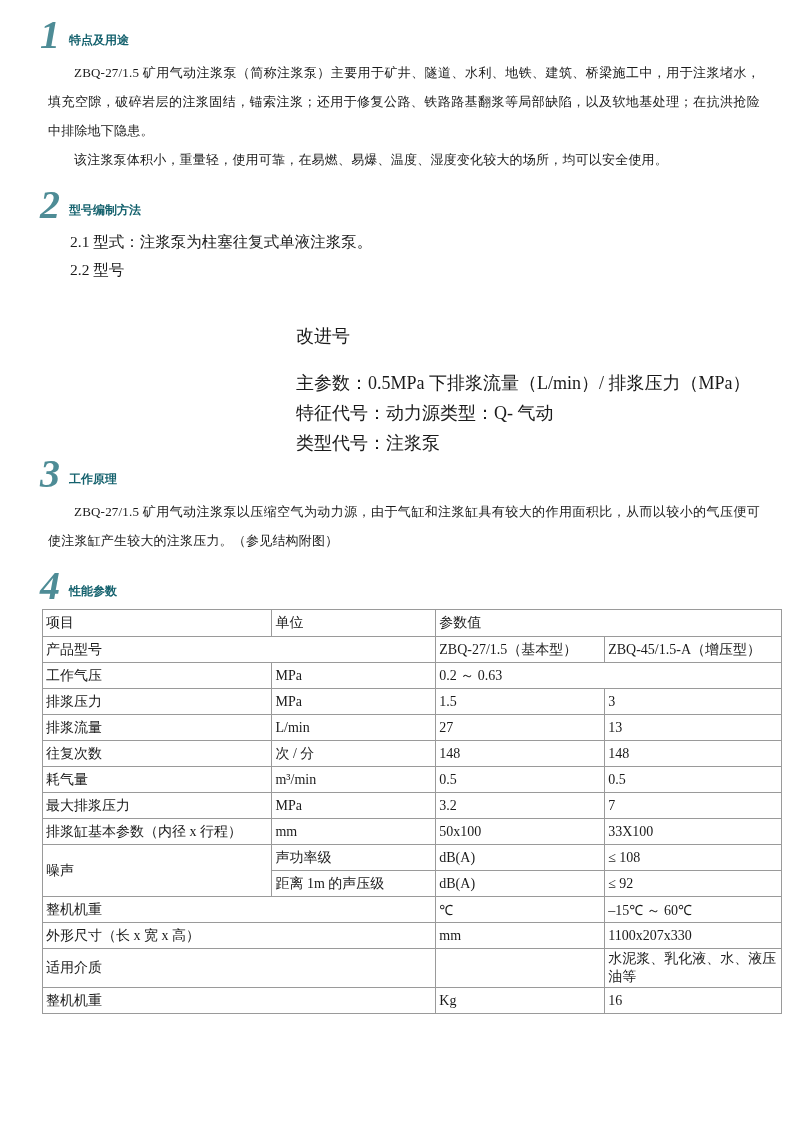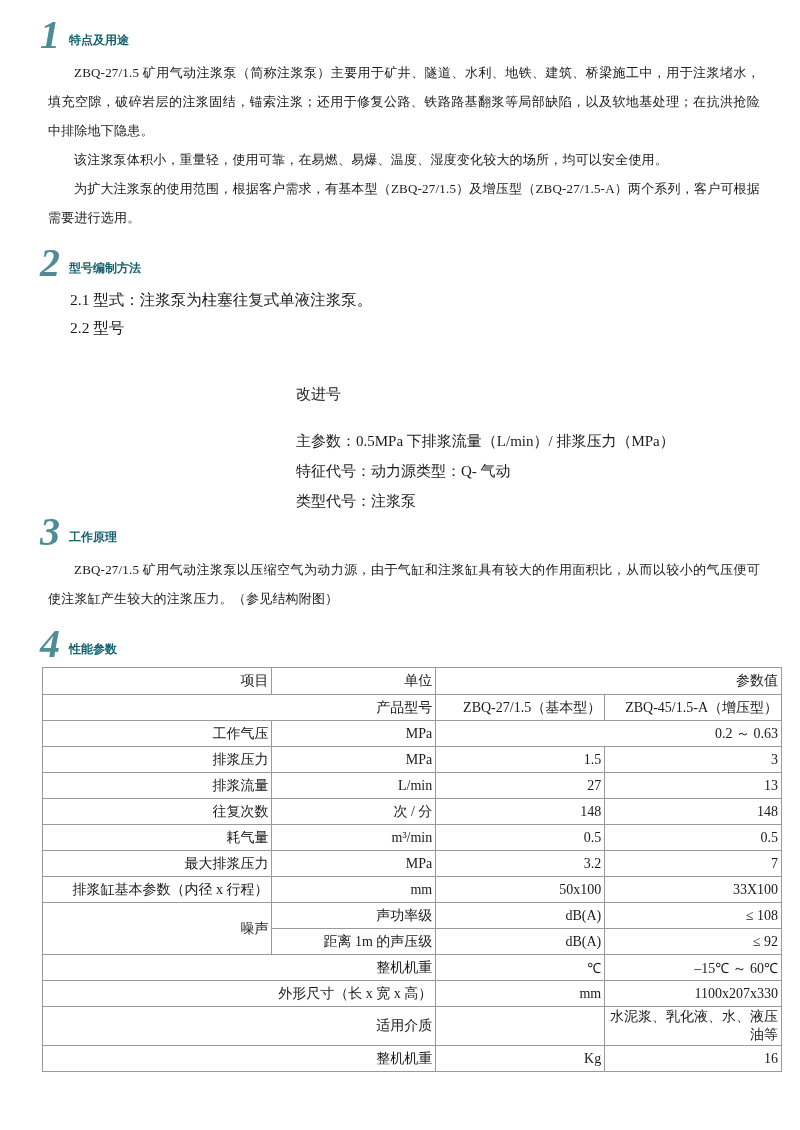--- a/index.html
+++ b/index.html
@@ -82,37 +82,37 @@
     color: #222;
   }
   .model-code span { display: inline-block; }
   .leader {
     position: absolute;
     border-left: 1px solid #333;
     border-bottom: 1px solid #333;
   }
   .leader-label {
     position: absolute;
-    font-size: 15px;
+    font-size: 18px;
     line-height: 16px;
     white-space: nowrap;
     color: #1a1a1a;
   }
 
   
   table.spec {
     width: 740px;
     margin: 6px 0 0 8px;
     border-collapse: collapse;
     font-size: 14px;
     color: #1a1a1a;
   }
   table.spec td {
     border: 1px solid #9a9a9a;
-    text-align: right;
+    text-align: left;
     vertical-align: middle;
     height: 23px;
     padding: 1px 3px;
     font-family: Liberation Serif, serif;
   }
   table.spec tr.hdr td { height: 24px; }
   .col-item { width: 268px; }
   .col-unit { width: 92px; }
   .col-v1 { width: 190px; }
   .col-v2 { width: 190px; }
@@ -124,21 +124,20 @@
 
 <div class="page">
 
   <div class="section-head">
     <div class="sec-num">1</div>
     <div class="sec-title">特点及用途</div>
   </div>
   <div class="sec-body">
     <p class="para">ZBQ-27/1.5 矿用气动注浆泵（简称注浆泵）主要用于矿井、隧道、水利、地铁、建筑、桥梁施工中，用于注浆堵水，填充空隙，破碎岩层的注浆固结，锚索注浆；还用于修复公路、铁路路基翻浆等局部缺陷，以及软地基处理；在抗洪抢险中排除地下隐患。</p>
     <p class="para">该注浆泵体积小，重量轻，使用可靠，在易燃、易爆、温度、湿度变化较大的场所，均可以安全使用。</p>
-    <p class="para">为扩大注浆泵的使用范围，根据客户需求，有基本型（ZBQ-27/1.5）及增压型（ZBQ-27/1.5-A）两个系列，客户可根据需要进行选用。</p>
   </div>
 
   <div class="section-head">
     <div class="sec-num">2</div>
     <div class="sec-title">型号编制方法</div>
   </div>
   <div>
     <div class="item-line">2.1  型式：注浆泵为柱塞往复式单液注浆泵。</div>
     <div class="item-line">2.2  型号</div>
 

